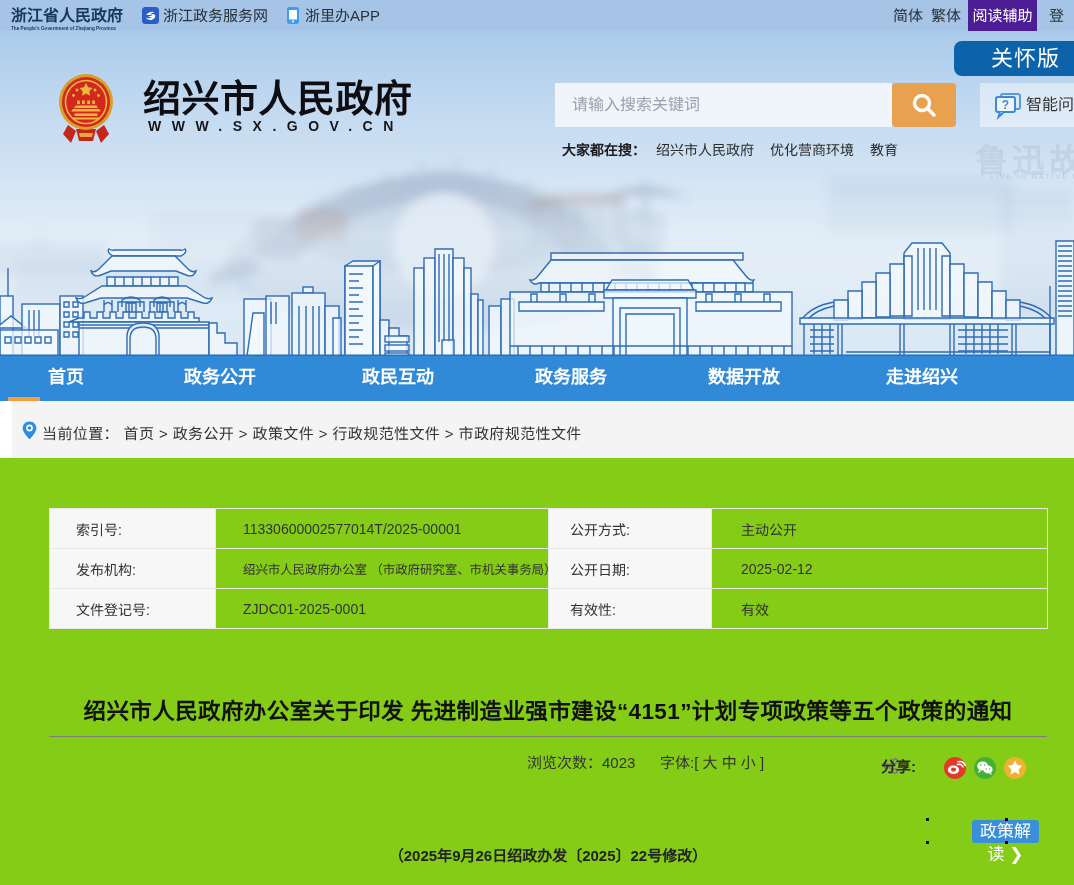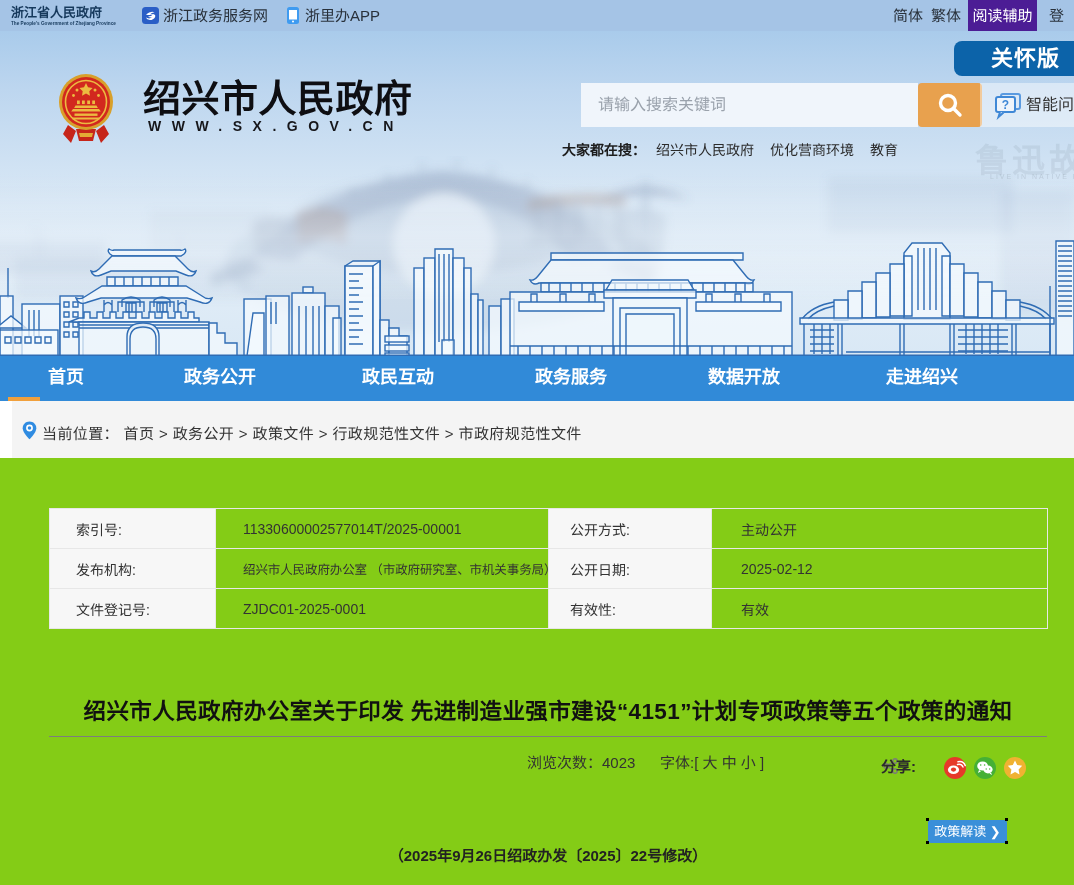--- a/index.html
+++ b/index.html
@@ -1,31 +1,31 @@
 <!DOCTYPE html>
 <html lang="zh-CN"><head>
 <meta charset="utf-8">
 <title>绍兴市人民政府</title>
 <style>
 * { margin:0; padding:0; box-sizing:border-box; }
 html,body { width:1074px; height:885px; overflow:hidden; background:#fff;
   font-family:"Liberation Sans", sans-serif; }
 .topbar { position:absolute; left:0; top:0; width:1074px; height:31px; background:#a5c4e6; }
 .zjlogo { position:absolute; left:11px; top:2px; color:#16395c; }
-.zjlogo .cn { font-size:13px; font-weight:bold; letter-spacing:0px; font-family:"Liberation Serif",serif; }
+.zjlogo .cn { font-size:16px; font-weight:bold; letter-spacing:0px; font-family:"Liberation Serif",serif; }
 .zjlogo .en { font-size:6px; font-weight:bold; transform:scale(0.78,0.95); transform-origin:0 0; margin-top:-1px; white-space:nowrap; }
 .tb-item { position:absolute; top:0; height:31px; line-height:31px; font-size:15px; color:#29313b; }
 .orangebox { position:absolute; left:968px; top:0; width:69px; height:31px; background:#4c1d95; color:#fff; font-size:15px; text-align:center; line-height:31px; }
 .banner { position:absolute; left:0; top:31px; width:1074px; height:325px; overflow:hidden;
   background:linear-gradient(180deg,#a9cbeb 0%,#bdd6ef 18%,#d3e4f4 45%,#e3eef8 70%,#d9e8f5 100%); }
 .ghb { position:absolute; right:0; top:10px; height:35px; width:120px; background:#0c63a9; color:#fff;
-  font-size:22px; font-weight:bold; line-height:35px; padding-left:37px; border-radius:8px 0 0 8px; letter-spacing:1px;}
+  font-size:22px; font-weight:normal; line-height:35px; padding-left:37px; border-radius:8px 0 0 8px; letter-spacing:1px;}
 .sitename { position:absolute; left:143px; top:37px; color:#0e0e12; font-weight:bold; font-size:38px; letter-spacing:0.5px; white-space:nowrap; }
 .siteurl { position:absolute; left:148px; top:87px; color:#16161a; font-weight:bold; font-size:14px; letter-spacing:10.5px; white-space:nowrap; }
-.search { position:absolute; left:581px; top:52px; width:372px; height:44px; }
+.search { position:absolute; left:555px; top:52px; width:372px; height:44px; }
 .search .inp { position:absolute; left:0; top:0; width:337px; height:44px; background:#f0f5fb; color:#9aa2ac; font-size:16px; line-height:44px; padding-left:17px; }
 .search .btn { position:absolute; left:337px; top:0; width:64px; height:44px; background:#e8a14e; border-radius:4px; }
 .smart { position:absolute; left:980px; top:52px; width:130px; height:44px; white-space:nowrap; overflow:hidden; background:rgba(255,255,255,0.45); color:#333; font-size:16px; line-height:44px; padding-left:46px; }
 .hotrow { position:absolute; left:562px; top:108px; font-size:14px; color:#2b2b2b; white-space:nowrap; }
 .hotrow b { font-weight:bold; color:#1c1c1c; }
 .hotrow span { margin-right:16px; }
 .nav { position:absolute; left:0; top:356px; width:1074px; height:45px; background:#318ad8; }
 .nav .it { position:absolute; top:0; height:45px; line-height:43px; color:#fff; font-weight:bold; font-size:18px;margin-left:40px; }
 .nav .hl { position:absolute; left:8px; top:41px; width:32px; height:4px; background:#f1a03c; }
 .crumb { position:absolute; left:12px; top:401px; width:1074px; height:57px; background:#f4f4f4; color:#333; font-size:15px; letter-spacing:0.4px; }
@@ -33,21 +33,21 @@
 .main { position:absolute; left:0; top:458px; width:1074px; height:427px; background:#84cc16; }
 table.doc { position:absolute; left:49px; top:50px; width:998px; border-collapse:collapse; table-layout:fixed; }
 table.doc td { border:1px solid #e7e7e7; height:40px; font-size:14px; color:#333; padding:0; vertical-align:middle; }
 table.doc td.l { background:#f7f7f7; padding-left:26px; width:166px; }
 table.doc td.v1 { width:333px; padding-left:27px; }
 table.doc td.l2 { background:#f7f7f7; padding-left:21px; width:163px; }
 table.doc td.v2 { width:336px; padding-left:29px; }
 .title { position:absolute; left:49px; top:235px; width:998px; text-align:center; font-size:22.5px; font-weight:bold; color:#111; letter-spacing:0.4px; white-space:nowrap; }
 .hr { position:absolute; left:49px; top:278px; width:998px; height:0; border-top:1px solid #7d7d7d; }
 .meta { position:absolute; left:0; top:293px; width:1074px; height:24px; font-size:15px; color:#333; }
-.jiedu { position:absolute; left:928px; top:362px; width:79px; height:23px; background:#3a8fd9; color:#fff; font-size:13px; text-align:center; line-height:23px; border-radius:3px; }
+.jiedu { position:absolute; left:972px; top:362px; width:67px; height:23px; background:#3a8fd9; color:#fff; font-size:17px; text-align:center; line-height:23px; border-radius:3px; }
 .modline { position:absolute; left:49px; top:386px; width:998px; text-align:center; font-size:15px; font-weight:bold; color:#222; }
 </style>
 </head>
 <body>
 
 <div class="topbar">
   <div class="zjlogo">
       <div class="cn">浙江省人民政府</div>
       <div class="en">The People's Government of Zhejiang Province</div>
     </div>

